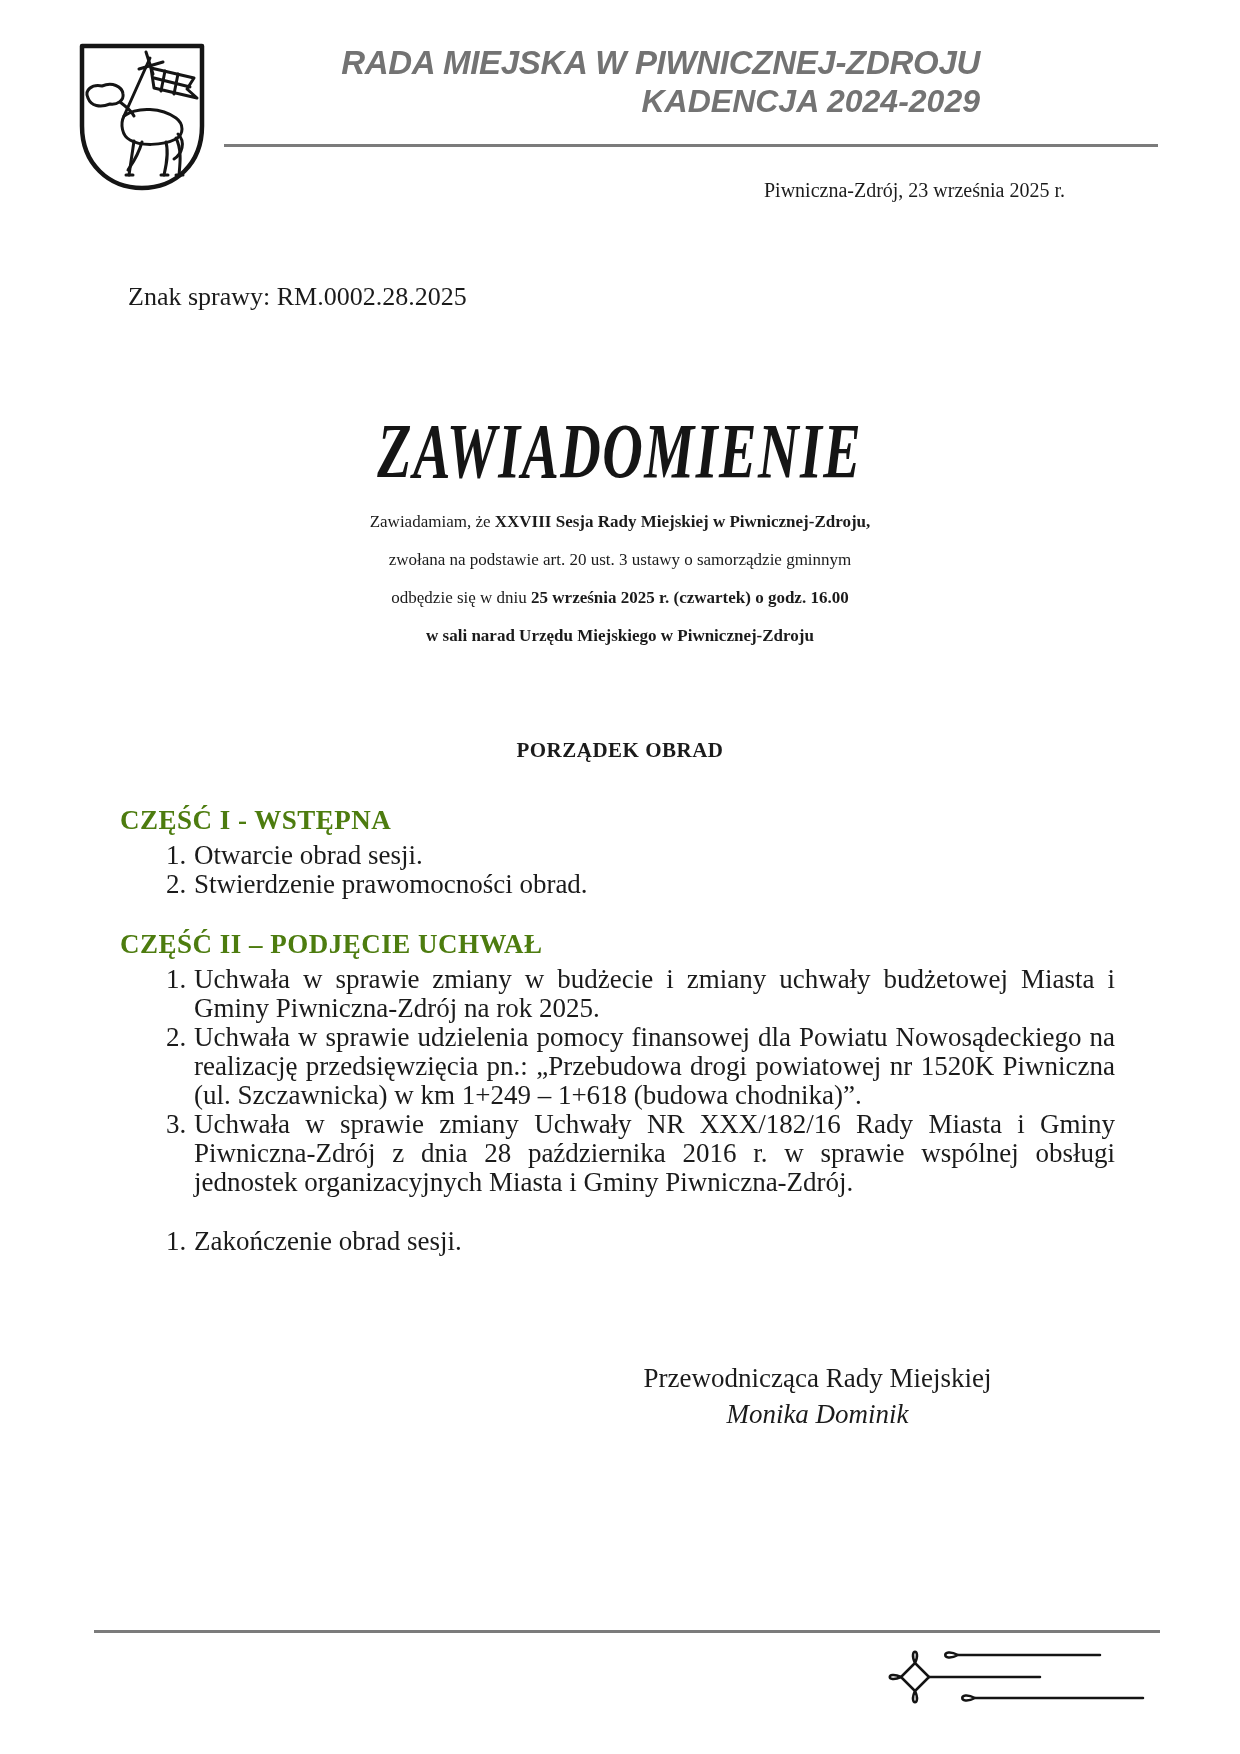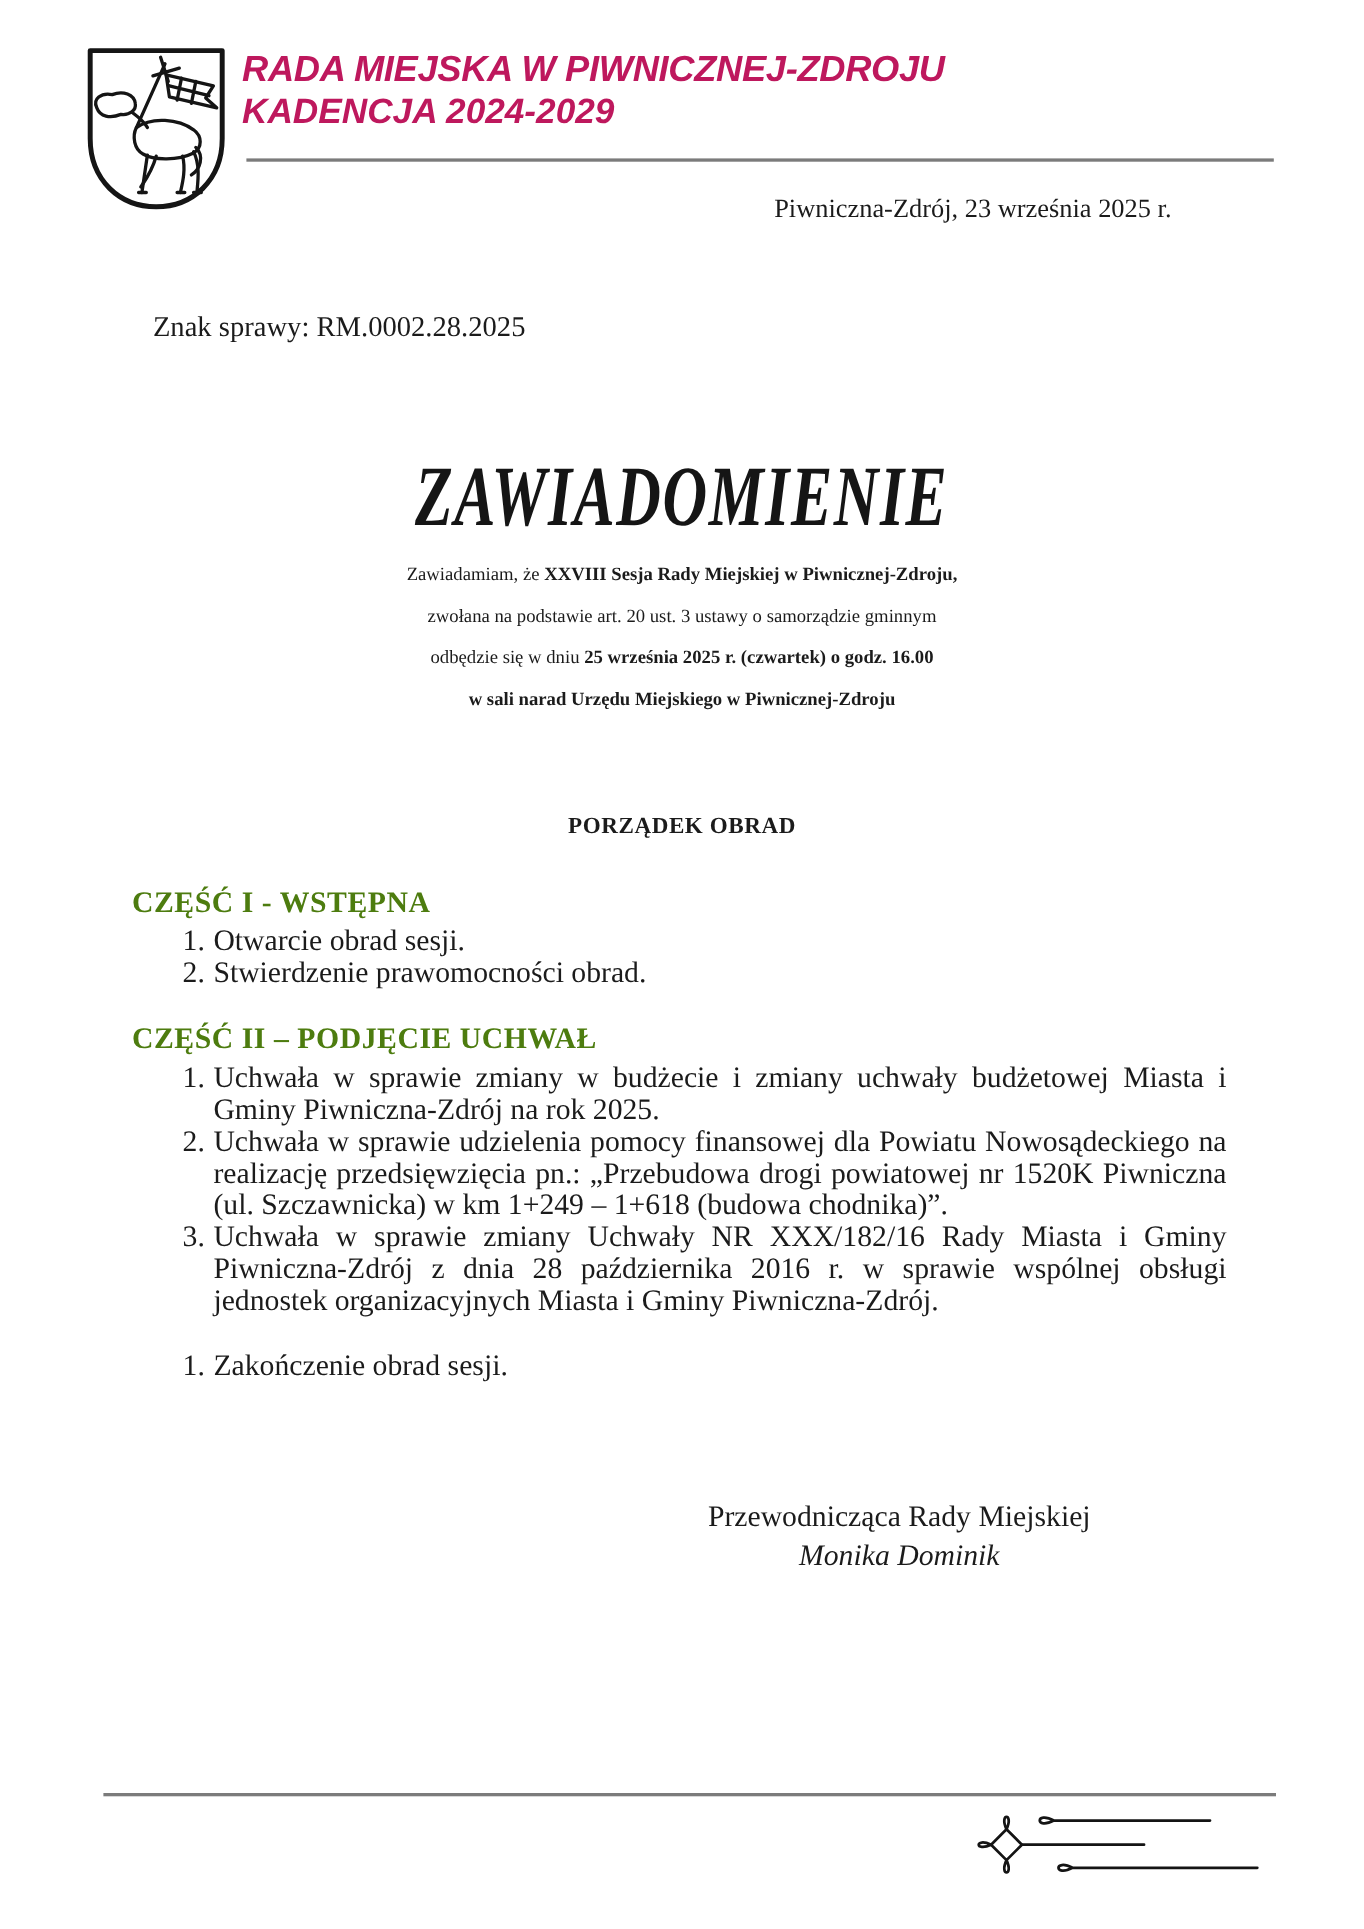--- a/index.html
+++ b/index.html
@@ -2,28 +2,28 @@
 <html lang="pl"><head>
 <meta charset="utf-8">
 <style>
   html,body{margin:0;padding:0;background:#ffffff;}
   .page{
     position:relative;width:1240px;height:1754px;background:#ffffff;overflow:hidden;
     font-family:"Liberation Serif","DejaVu Serif",serif;color:#1b1b1b;
   }
   
   .crest{position:absolute;left:78px;top:42px;width:128px;height:152px;}
-  .letterhead{position:absolute;left:220px;top:44px;width:760px;text-align:left;
-    font-family:"Liberation Sans","DejaVu Sans",sans-serif;color:#be185d;}
+  .letterhead{position:absolute;left:220px;top:44px;width:760px;text-align:right;
+    font-family:"Liberation Sans","DejaVu Sans",sans-serif;color:#737373;}
   .org-title{font-size:33px;font-weight:bold;font-style:italic;letter-spacing:-0.3px;line-height:38px;}
   .term-subtitle{font-size:32px;font-weight:bold;font-style:italic;margin-top:5px;line-height:28px;}
   .hdr-rule{position:absolute;left:224px;top:144px;width:934px;height:3px;background:#7b7b7b;}
   
-  .place-date{position:absolute;left:665px;top:176px;width:400px;text-align:right;font-size:24px;line-height:28px;}
-  .case-no{position:absolute;left:139px;top:282px;font-size:26px;line-height:30px;}
+  .place-date{position:absolute;left:665px;top:176px;width:400px;text-align:right;font-size:20px;line-height:28px;}
+  .case-no{position:absolute;left:128px;top:282px;font-size:26px;line-height:30px;}
   
   .doc-title-wrap{position:absolute;left:0;top:408px;width:1240px;text-align:center;}
   .doc-title{display:inline-block;font-size:78px;line-height:86px;font-weight:bold;font-style:italic;
     letter-spacing:2px;color:#151515;transform:scaleX(0.72);transform-origin:50% 50%;white-space:nowrap;}
   
   .intro{position:absolute;left:120px;top:503px;width:1000px;text-align:center;font-size:17px;}
   .intro .iline{line-height:38px;white-space:nowrap;}
   .intro b{font-weight:bold;}
   .agenda-heading{position:absolute;left:120px;top:738px;width:1000px;text-align:center;
     font-size:21px;font-weight:bold;letter-spacing:0.5px;}

